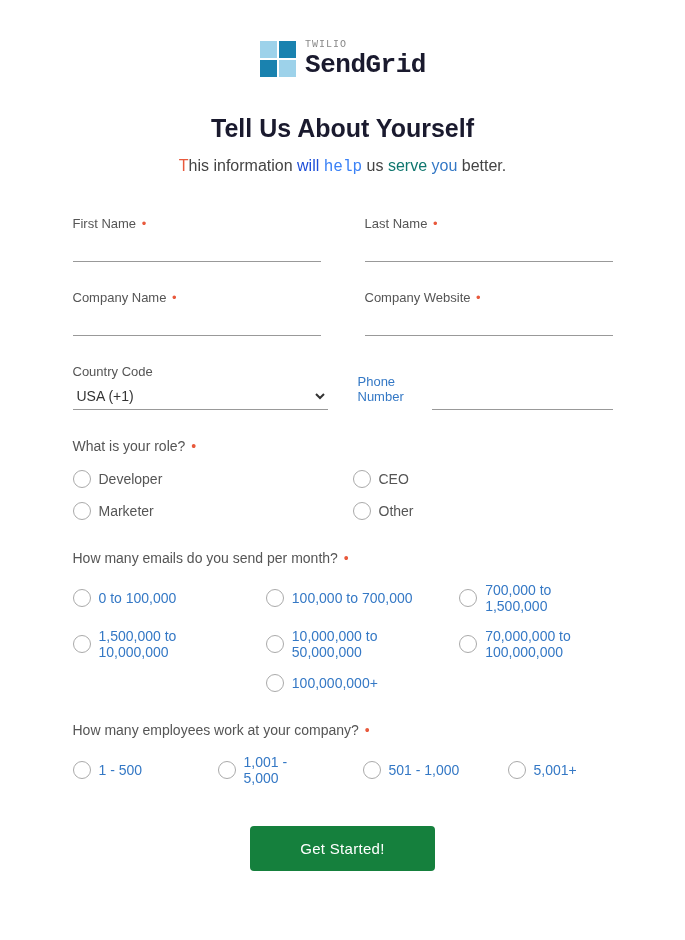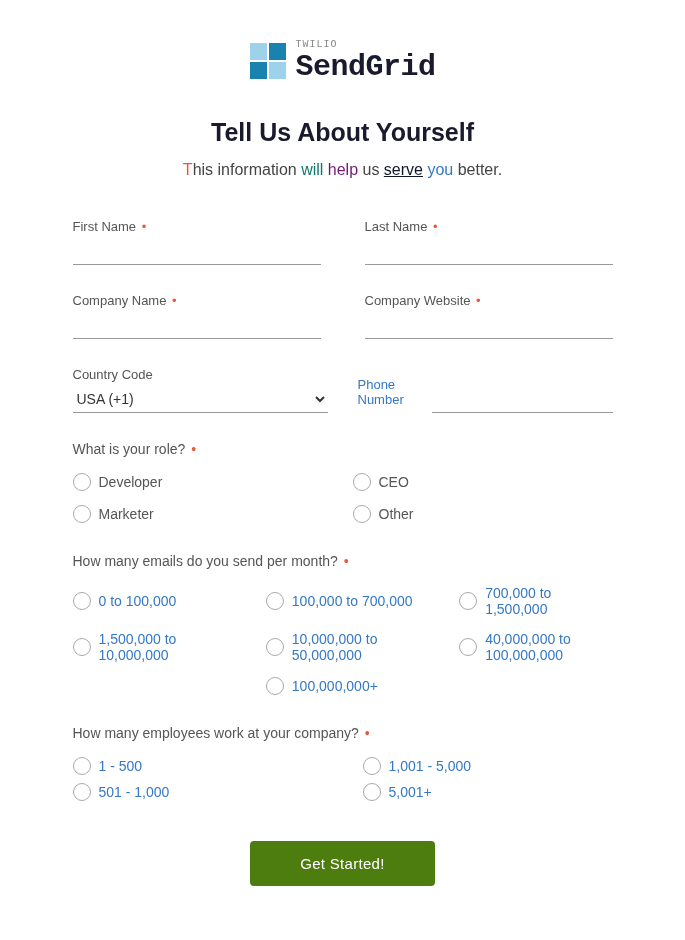--- a/index.html
+++ b/index.html
@@ -38,21 +38,21 @@
       font-family: Liberation Mono, monospace;
     }
     .logo-twilio {
       font-size: 10px;
       color: #888;
       letter-spacing: 1px;
       text-transform: uppercase;
       margin-bottom: 2px;
     }
     .logo-sendgrid {
-      font-size: 30px;
+      font-size: 26px;
       font-weight: 700;
       color: #1a1a2e;
       letter-spacing: -0.5px;
     }
     
     .page-title {
       font-size: 25px;
       font-weight: 800;
       color: #1a1a2e;
       margin-bottom: 14px;
@@ -204,36 +204,36 @@
     .employees-section {
       margin-bottom: 40px;
     }
     .employees-section-label {
       font-size: 14px;
       color: #e8593c;
       margin-bottom: 16px;
     }
     .employees-grid {
       display: grid;
-      grid-template-columns: 1fr 1fr;
-      gap: 8px 40px;
+      grid-template-columns: 1fr 1fr 1fr 1fr;
+      gap: 14px 40px;
     }
     .emp-radio-label {
       font-size: 14px;
       color: #3478c5;
     }
 
     
     .submit-btn-wrap {
       display: flex;
       justify-content: center;
       margin-top: 10px;
     }
     .submit-btn {
-      background: #4d7c0f;
+      background: #15803d;
       color: #fff;
       border: none;
       padding: 14px 50px;
       font-size: 15px;
       font-weight: 500;
       border-radius: 4px;
       cursor: pointer;
       letter-spacing: 0.3px;
     }
 
@@ -258,21 +258,21 @@
     </div>
     <div class="logo-text-area">
       <span class="logo-twilio">TWILIO</span>
       <span class="logo-sendgrid">SendGrid</span>
     </div>
   </div>
 
   <h1 class="page-title">Tell Us About Yourself</h1>
 
   <p class="page-subtitle">
-    <span style="color:#e8593c;">T</span><span>his information </span><span style="color:#0f766e;">will</span><span> </span><span style="color:#701a75;">help</span><span> us </span><span style="color:#0f172a;text-decoration:underline;">serve</span><span> </span><span style="color:#3478c5;">you</span><span> better.</span>
+    <span style="color:#e8593c;">T</span><span>his information </span><span style="color:#1d4ed8;">will</span><span> </span><span style="color:#3b82f6;font-family:Liberation Mono, monospace;">help</span><span> us </span><span style="color:#0f766e;">serve</span><span> </span><span style="color:#3478c5;">you</span><span> better.</span>
   </p>
 
   <div class="form-container">
 
     <div class="form-row">
       <div class="form-field">
         <label class="form-label">
           <span>First Name</span><span class="required-star"> •</span>
         </label>
         <input class="form-input" type="text" value="" style="">
@@ -359,21 +359,21 @@
         <div class="radio-item">
           <div class="radio-circle"></div>
           <span class="email-radio-label">1,500,000 to 10,000,000</span>
         </div>
         <div class="radio-item">
           <div class="radio-circle"></div>
           <span class="email-radio-label">10,000,000 to 50,000,000</span>
         </div>
         <div class="radio-item">
           <div class="radio-circle"></div>
-          <span class="email-radio-label">40,000,000 to 100,000,000</span>
+          <span class="email-radio-label">70,000,000 to 100,000,000</span>
         </div>
 
         <div></div>
         <div class="radio-item">
           <div class="radio-circle"></div>
           <span class="email-radio-label">100,000,000+</span>
         </div>
       </div>
     </div>
 

